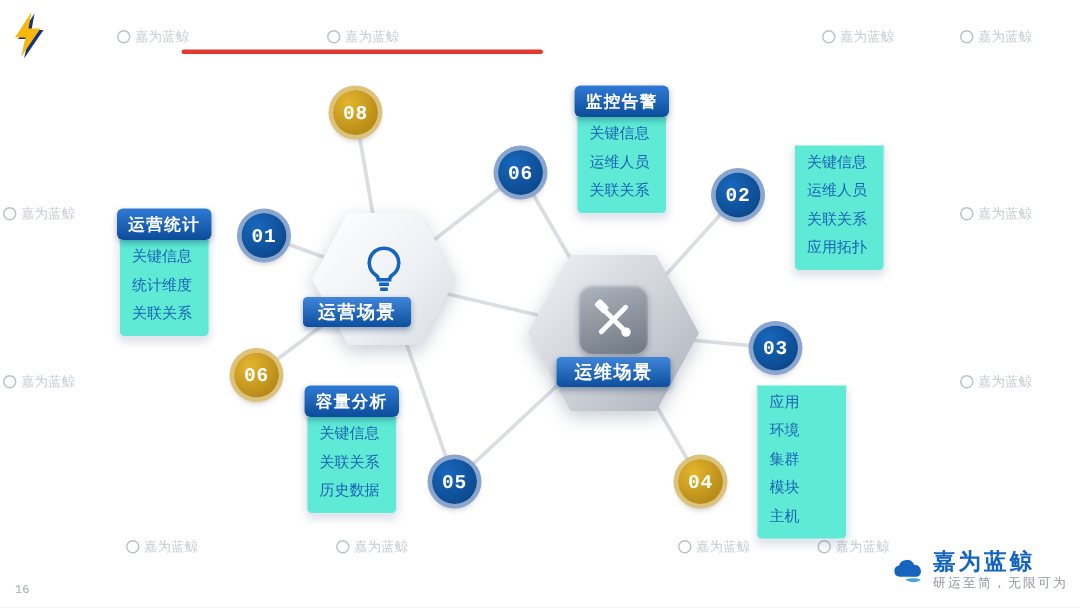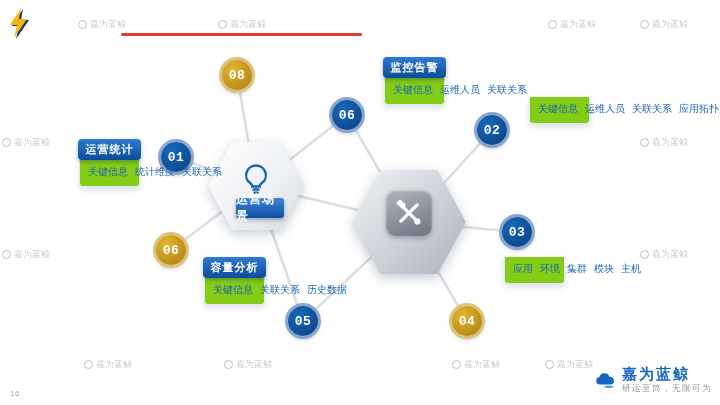--- a/index.html
+++ b/index.html
@@ -32,22 +32,22 @@
   
   .node{position:absolute;width:30px;height:30px;border-radius:50%;z-index:3;display:flex;align-items:center;justify-content:center;
       color:#fff;font-size:13px;font-weight:bold;letter-spacing:.5px;}
   .n-blue{background:radial-gradient(circle at 35% 30%,#1867bd,#08407e);box-shadow:0 0 0 3px #8aa6cf,0 3px 5px rgba(0,0,0,.3);}
   .n-gold{background:radial-gradient(circle at 35% 30%,#e4b52e,#a87c10);box-shadow:0 0 0 3px #dcc27b,0 3px 5px rgba(0,0,0,.3);text-align:right;}
   
   .panel{position:absolute;width:63px;z-index:4;}
   .panel-header{height:21px;border-radius:4px;background:linear-gradient(#2f7ad4,#0c4c9a);color:#fff;
       font-size:11px;font-weight:bold;display:flex;align-items:center;justify-content:center;letter-spacing:1px;
       box-shadow:0 2px 4px rgba(10,40,90,.35);position:relative;z-index:2;}
-  .panel-body{background:#84cc16;border:1px solid #e3e9f2;border-top:none;border-radius:0 0 4px 4px;margin:0 1px;
-      padding:7px 8px 7px 8px;display:flex;flex-direction:row;gap:7px;box-shadow:0 3px 6px rgba(31,60,110,.16);
+  .panel-body{background:#5eead4;border:1px solid #e3e9f2;border-top:none;border-radius:0 0 4px 4px;margin:0 1px;
+      padding:7px 8px 7px 8px;display:flex;flex-direction:column;gap:7px;box-shadow:0 3px 6px rgba(31,60,110,.16);
       box-sizing:border-box;position:relative;z-index:1;}
   .panel-item{color:#1b63b5;font-size:10px;line-height:12px;white-space:nowrap;}
   
   .footer-logo{position:absolute;right:8px;bottom:10px;display:flex;align-items:center;gap:5px;z-index:5;}
   .footer-text{display:flex;flex-direction:column;align-items:flex-start;}
   .brand{color:#1565c0;font-size:15px;font-weight:bold;letter-spacing:2px;line-height:17px;}
   .slogan{color:#9096a0;font-size:8.5px;letter-spacing:1.5px;line-height:11px;}
   .page-number{position:absolute;left:10px;bottom:7px;color:#a7adb6;font-size:8px;z-index:5;}
 </style>
 </head>
@@ -130,34 +130,35 @@
 
   <div class="hex-wrap" style="left:208px;top:142px;width:96px;height:88px">
     <div class="hex hex-ops">
       <svg viewBox="0 0 24 24" width="36" height="36" style="margin-top:-14px">
         <path d="M12 3a6.5 6.5 0 0 0-3.7 11.9c.7.5 1.2 1.3 1.2 2.1h5c0-.8.5-1.6 1.2-2.1A6.5 6.5 0 0 0 12 3z" fill="none" stroke="#1565c0" stroke-width="1.6"></path>
         <line x1="9.8" y1="19" x2="14.2" y2="19" stroke="#1565c0" stroke-width="1.6"></line>
         <line x1="10.3" y1="21.2" x2="13.7" y2="21.2" stroke="#1565c0" stroke-width="1.6"></line>
       </svg>
     </div>
   </div>
-  <div class="ribbon" style="left:236px;top:198px;width:48px">运营场景</div>
+  <div class="ribbon" style="left:202px;top:198px;width:72px">运营场景</div>
 
   <div class="hex-wrap" style="left:352px;top:170px;width:114px;height:104px">
     <div class="hex hex-om">
       <div class="tool-plate" style="margin-top:-18px">
         <svg viewBox="0 0 24 24" width="30" height="30">
           <line x1="5.5" y1="18.5" x2="18.5" y2="5.5" stroke="#fff" stroke-width="2.6" stroke-linecap="round"></line>
           <line x1="5.5" y1="5.5" x2="18.5" y2="18.5" stroke="#fff" stroke-width="2.6" stroke-linecap="round"></line>
           <rect x="2.2" y="2.6" width="7" height="4.6" rx="1" transform="rotate(45 5.7 4.9)" fill="#fff"></rect>
           <circle cx="18.7" cy="18.7" r="2.5" fill="#fff"></circle>
         </svg>
       </div>
     </div>
   </div>
+  <div class="ribbon" style="left:371px;top:238px;width:76px">运维场景</div>
 
   <div class="node n-blue" style="left:332px;top:100px">
       <span>06</span>
     </div>
   <div class="node n-blue" style="left:477px;top:115px">
       <span>02</span>
     </div>
   <div class="node n-blue" style="left:502px;top:217px">
       <span>03</span>
     </div>

